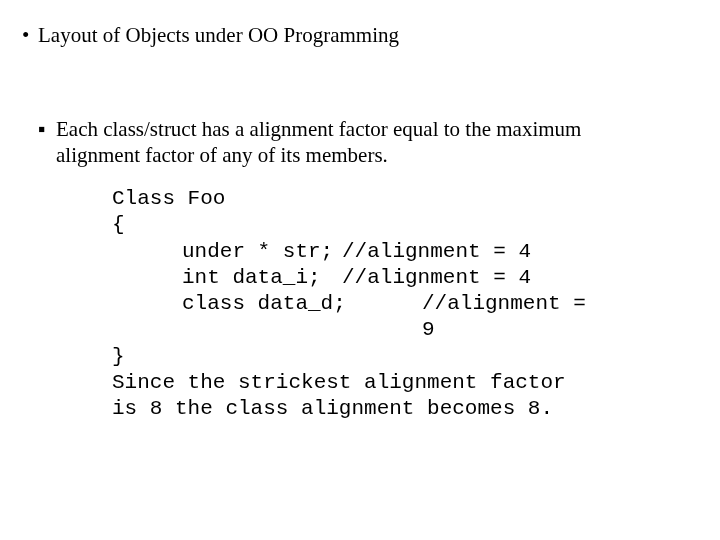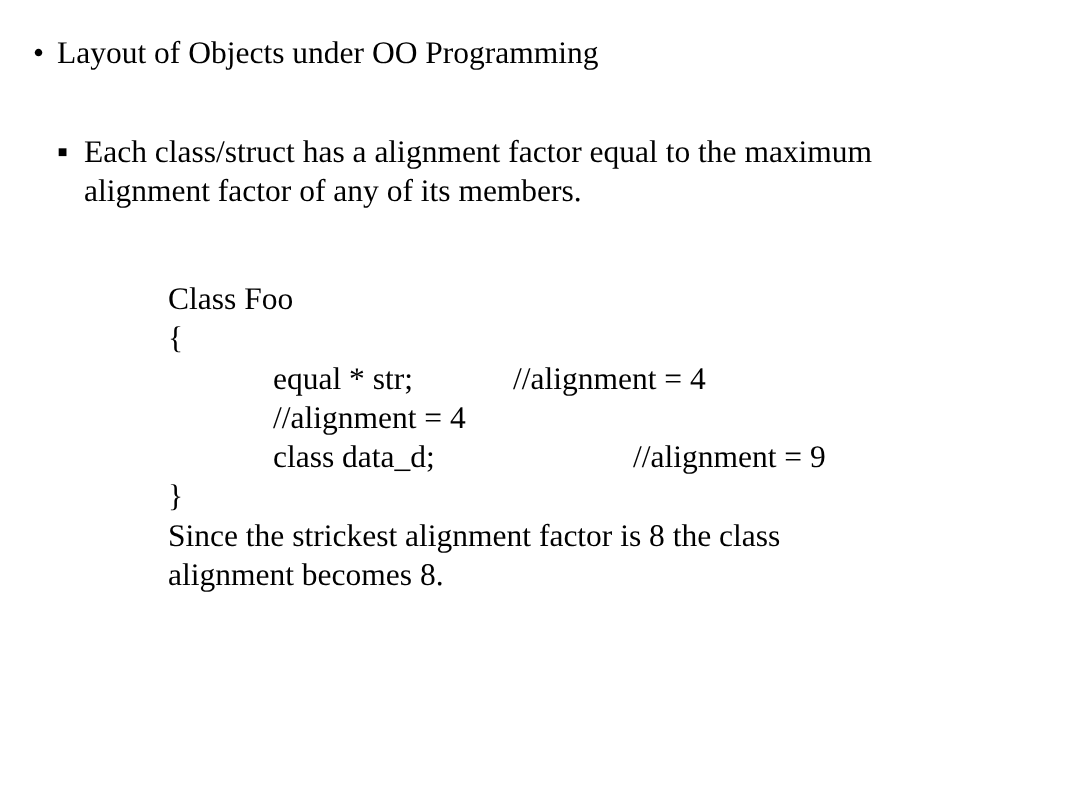--- a/index.html
+++ b/index.html
@@ -25,40 +25,41 @@
     right: 40px;
     line-height: 1.25;
   }
   .bullet-main .dot {
     display: inline-block;
     width: 16px;
   }
   .bullet-sub {
     position: absolute;
     left: 38px;
-    top: 88px;
+    top: 116px;
     right: 70px;
     line-height: 1.25;
   }
   .bullet-sub .sq {
     display: inline-block;
     width: 18px;
     vertical-align: top;
   }
   .bullet-sub .txt {
     display: inline-block;
     width: calc(100% - 20px);
     vertical-align: top;
   }
   .codeblock {
     position: absolute;
     left: 112px;
     top: 186px;
     right: 70px;
     line-height: 1.25;
+    font-family: Liberation Mono, monospace;
   }
   .code-row {
     display: flex;
   }
   .indent {
     width: 70px;
     flex: 0 0 70px;
   }
   .decl {
     width: 160px;
@@ -81,25 +82,26 @@
   <div class="bullet-sub">
     <span class="sq">▪</span><span class="txt">Each class/struct has a alignment factor equal to the maximum alignment factor of any of its members.</span>
   </div>
 
   <div class="codeblock">
     <div>Class Foo</div>
     <div>{</div>
 
     <div class="code-row">
       <span class="indent"></span>
-      <span class="decl">equal * str;</span>
+      <span class="decl">under * str;</span>
       <span>//alignment = 4</span>
     </div>
     <div class="code-row">
       <span class="indent"></span>
+      <span class="decl">int data_i;</span>
       <span>//alignment = 4</span>
     </div>
     <div class="code-row">
       <span class="indent"></span>
       <span class="decl-wide">class data_d;</span>
       <span>//alignment = 9</span>
     </div>
 
     <div>}</div>
     <div>Since the strickest alignment factor is 8 the class alignment becomes 8.</div>

